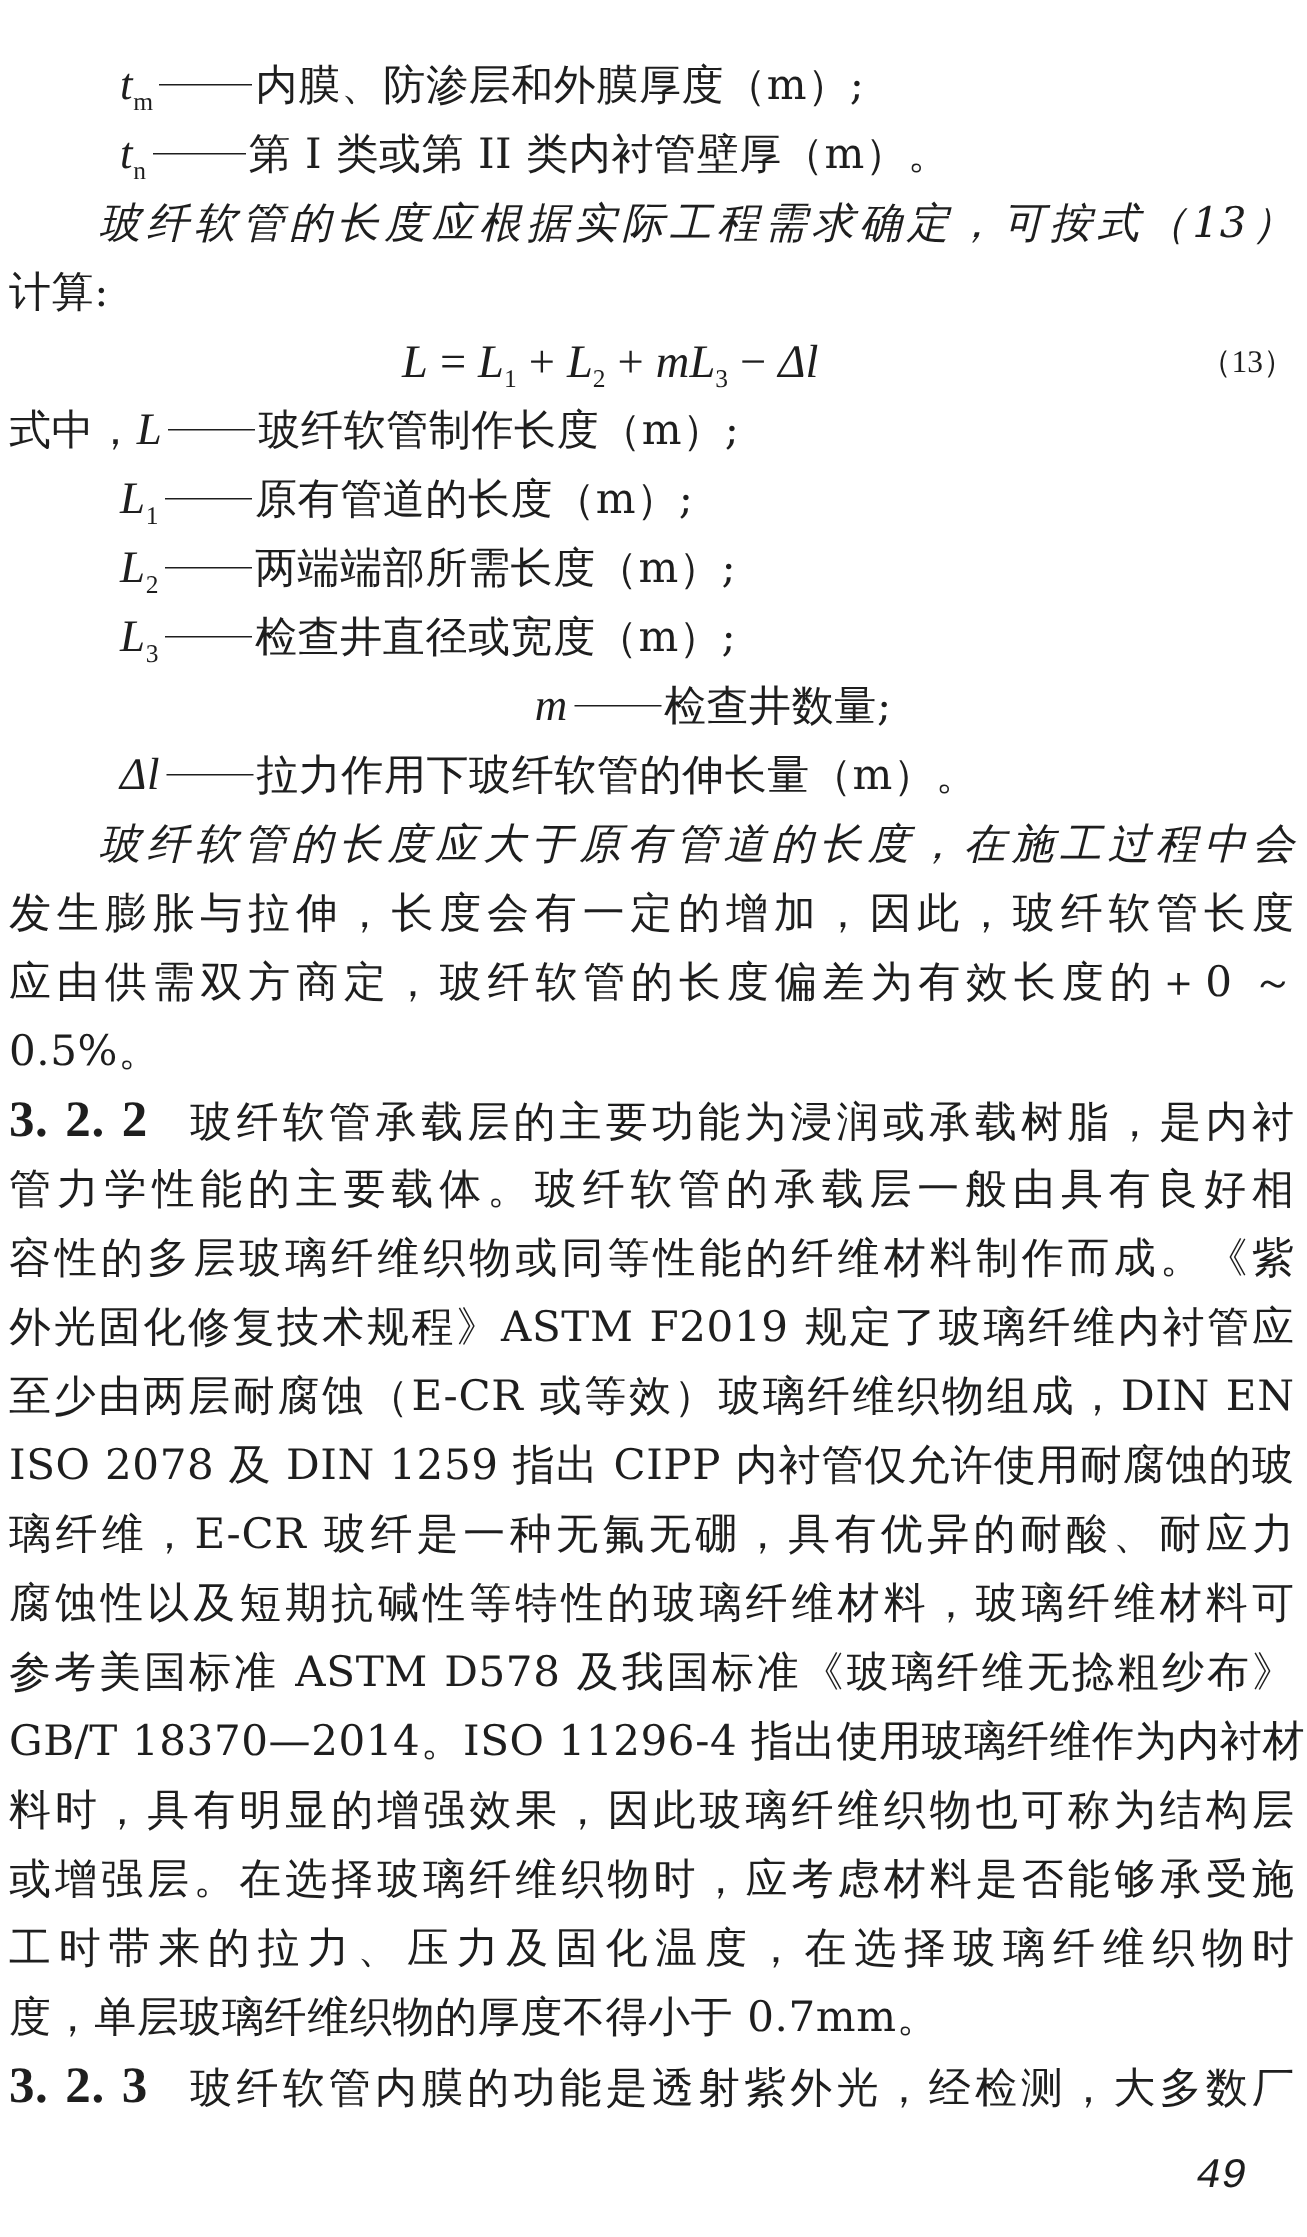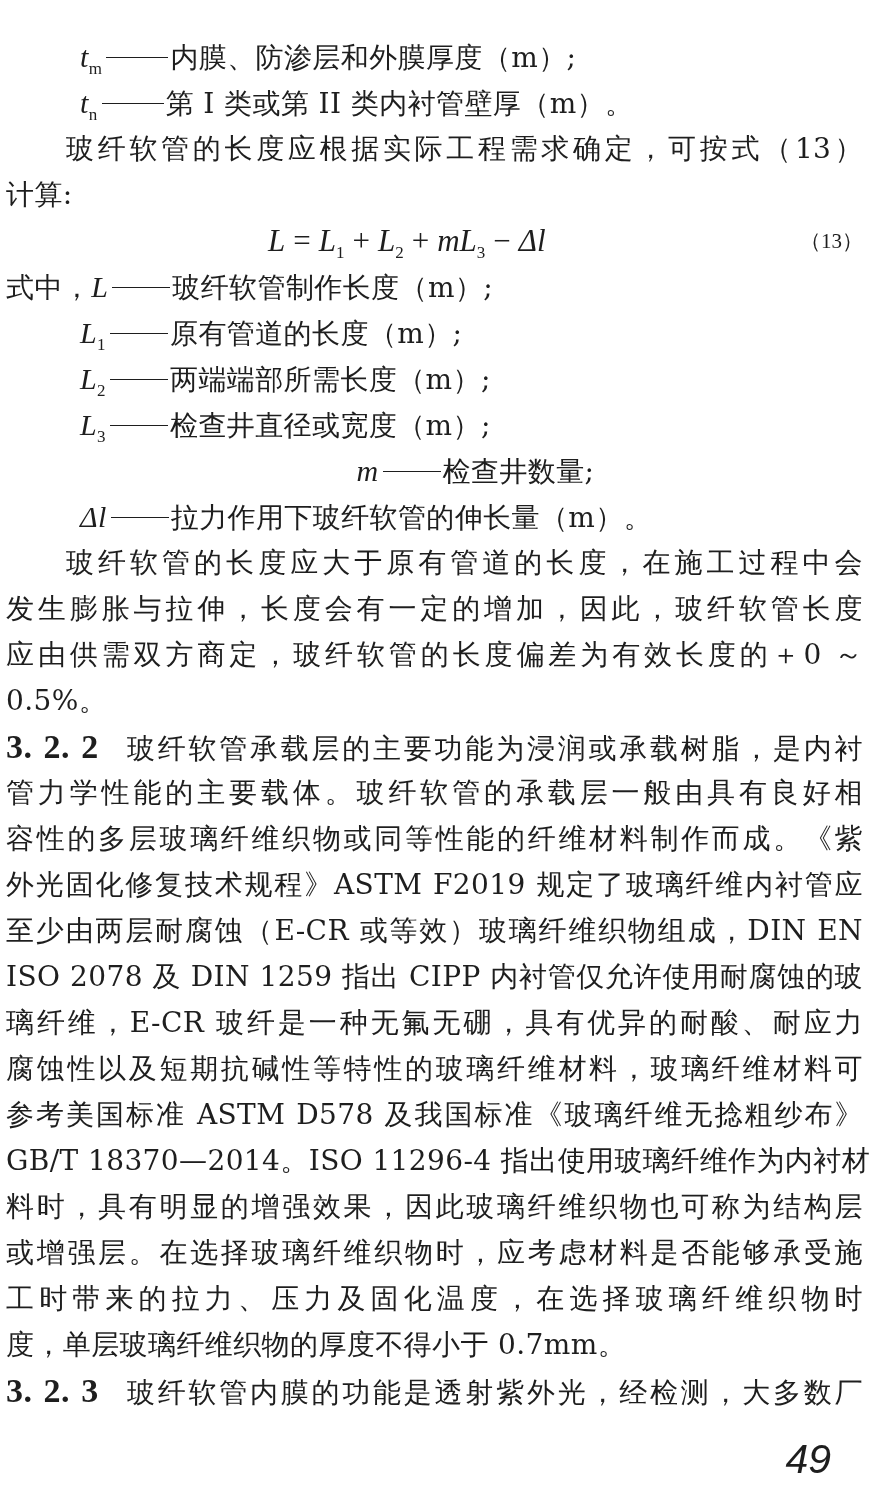--- a/index.html
+++ b/index.html
@@ -22,21 +22,21 @@
       height: 46px;
       font-size: 28px;
       line-height: 46px;
       white-space: nowrap;
       letter-spacing: 0.4px;
     }
     .justify {
       text-align: justify;
       text-align-last: justify;
     }
-    .indent { left: 66px; }
+    .indent { left: 66px; font-style: italic; }
     .def-indent { left: 80px; }
     .sym {
       font-family: "Liberation Serif", "DejaVu Serif", serif;
       font-style: italic;
       font-size: 30px;
     }
     .sub {
       font-family: "Liberation Serif", serif;
       font-style: normal;
       font-size: 17px;
@@ -73,23 +73,23 @@
       top: 218px;
       height: 46px;
       line-height: 46px;
       font-family: "Liberation Serif", serif;
       font-size: 21px;
     }
     .page-number {
       position: absolute;
       right: 40px;
       top: 1436px;
-      font-family: Liberation Sans, sans-serif;
+      font-family: Liberation Mono, monospace;
       font-style: italic;
-      font-size: 41px;
+      font-size: 28px;
     }
   </style>
 </head>
 <body>
 
 <div class="line def-indent" style="top:34px;">
   <span class="sym">t</span><span class="sub">m</span><span class="dash"></span><span>内膜、防渗层和外膜厚度（m）;</span>
 </div>
 <div class="line def-indent" style="top:80px;">
   <span class="sym">t</span><span class="sub">n</span><span class="dash"></span><span>第 I 类或第 II 类内衬管壁厚（m）。</span>

